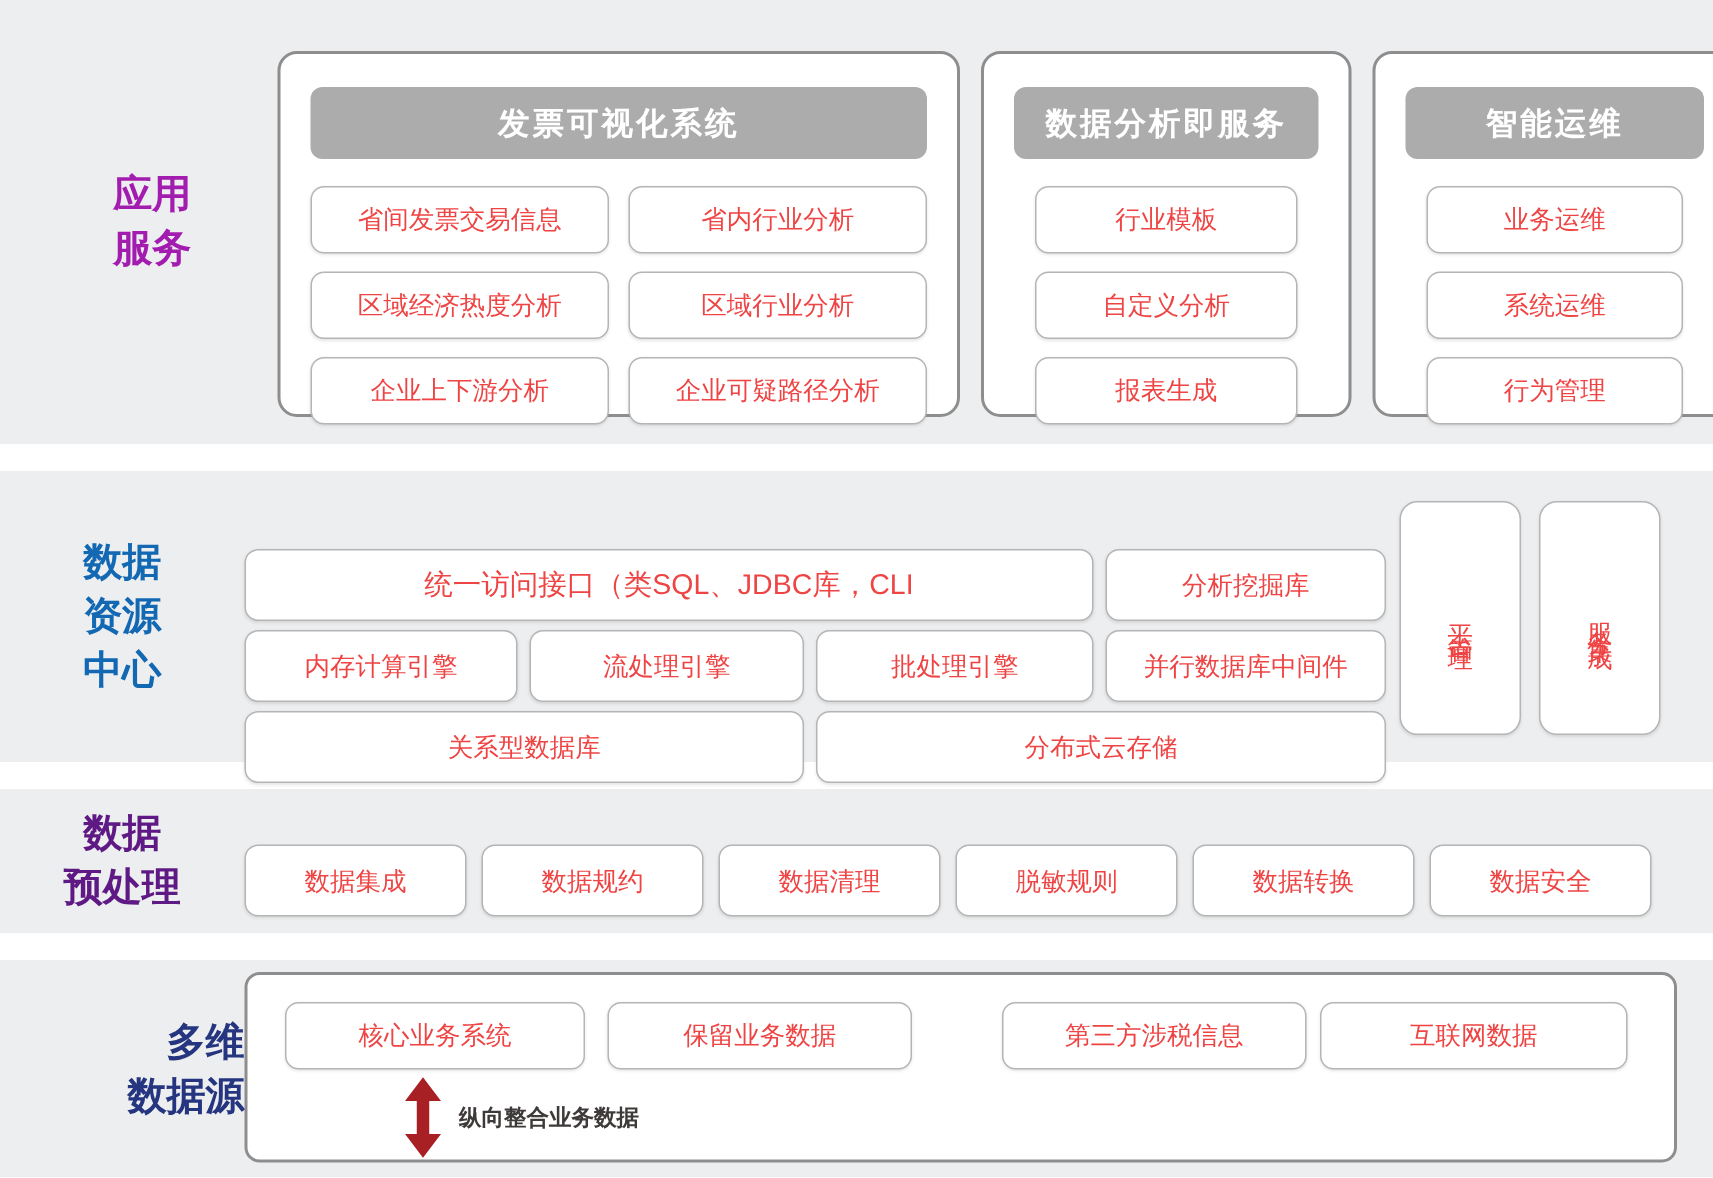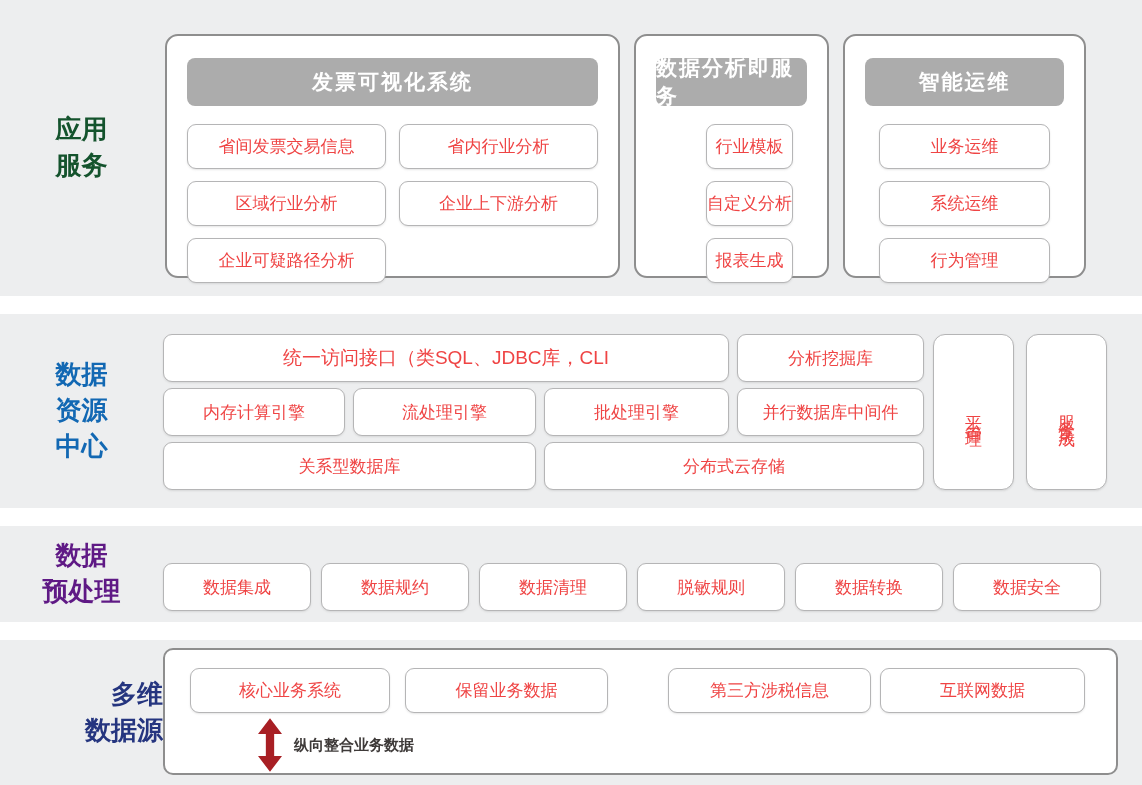--- a/index.html
+++ b/index.html
@@ -7,47 +7,47 @@
   .canvas{position:relative;width:1142px;height:785px;background:#ffffff;}
 
   .band{position:absolute;left:0;width:1142px;background:#EDEEEF;display:flex;box-sizing:border-box;}
   .band1{top:0;height:296px;}
   .band2{top:314px;height:194px;}
   .band3{top:526px;height:96px;}
   .band4{top:640px;height:145px;}
 
   .label-col{width:163px;flex:none;display:flex;flex-direction:column;justify-content:center;
     align-items:center;font-weight:bold;font-size:26px;line-height:1.38;text-align:center;}
-  .c-orange{color:#14532d;}
+  .c-orange{color:#a21caf;padding-left:20px;}
   .c-blue{color:#1268B3;}
   .c-purple{color:#5F1985;}
   .c-navy{color:#25357F;align-items:flex-end;}
 
   
   .box{background:#ffffff;border:1.5px solid #B5B5B6;border-radius:9px;box-sizing:border-box;
     display:flex;align-items:center;justify-content:center;font-size:17px;color:#ef4444;
     box-shadow:0 1px 2px rgba(110,110,110,.18);}
 
   
   .panels{display:flex;gap:14px;padding:10px 0 18px 2px;margin-top:24px;}
   .panel{background:#ffffff;border:2px solid #8E8E8E;border-radius:13px;box-sizing:border-box;
     display:flex;flex-direction:column;padding:22px 20px 20px;}
   .panel-invoice{width:455px;}
-  .panel-daas{width:195px;align-items:flex-end;}
+  .panel-daas{width:247px;}
   .panel-ops{width:243px;}
   .panel-header{flex:none;height:48px;border-radius:8px;background:#ACACAC;color:#ffffff;
     font-weight:bold;font-size:21px;letter-spacing:2px;display:flex;align-items:center;
     justify-content:center;margin-bottom:18px;}
   .panel-items.two-col{display:grid;grid-template-columns:1fr 1fr;grid-auto-rows:45px;gap:12px 13px;}
   .panel-items.one-col{display:grid;grid-auto-rows:45px;gap:12px;margin:0 14px;}
 
   
   .drc-wrap{display:flex;align-items:flex-start;padding-top:20px;}
   .drc-grid{display:grid;grid-template-columns:182px 183px 185px 187px;
-    grid-template-rows:48px 48px 48px;gap:6px 8px;}
+    grid-template-rows:48px 48px 48px;gap:6px 8px;margin-top:32px;}
   .span-cols-123{grid-column:1/4;font-size:19px;}
   .span-cols-12{grid-column:1/3;}
   .span-cols-34{grid-column:3/5;}
   .vboxes{display:flex;gap:12px;margin-left:9px;}
   .vbox{width:81px;height:156px;border-radius:12px;writing-mode:vertical-rl;text-orientation:upright;
     letter-spacing:5px;font-size:17px;}
 
   
   .prep-row{display:flex;gap:10px;padding-top:37px;}
   .prep-box{width:148px;height:48px;}
@@ -55,21 +55,21 @@
   
   .src-container{position:relative;margin-top:8px;width:955px;height:127px;background:#ffffff;
     border:2px solid #8E8E8E;border-radius:10px;box-sizing:border-box;}
   .src-row{display:flex;padding:18px 0 0 25px;}
   .src-box{height:45px;}
   .src-b1{width:200px;margin-right:15px;}
   .src-b2{width:203px;margin-right:60px;}
   .src-b3{width:203px;margin-right:9px;}
   .src-b4{width:205px;}
   .anno{position:absolute;display:flex;align-items:center;}
-  .anno-v{left:93px;top:68px;gap:12px;}
+  .anno-v{left:105px;top:68px;gap:12px;}
   .anno-h{left:577px;top:86px;gap:14px;}
   .anno-text{font-weight:bold;font-size:15px;color:#3E3A39;white-space:nowrap;}
   .arrow-svg{display:block;}
 </style>
 </head>
 <body>
 
 <div class="canvas">
 
   <section class="band band1">
@@ -77,20 +77,21 @@
       <span>应用</span>
       <span>服务</span>
     </div>
     <div class="panels">
 
       <div class="panel panel-invoice">
         <div class="panel-header">发票可视化系统</div>
         <div class="panel-items two-col">
           <div class="box">省间发票交易信息</div>
           <div class="box">省内行业分析</div>
+          <div class="box">区域经济热度分析</div>
           <div class="box">区域行业分析</div>
           <div class="box">企业上下游分析</div>
           <div class="box">企业可疑路径分析</div>
         </div>
       </div>
 
       <div class="panel panel-daas">
         <div class="panel-header">数据分析即服务</div>
         <div class="panel-items one-col">
           <div class="box">行业模板</div>

